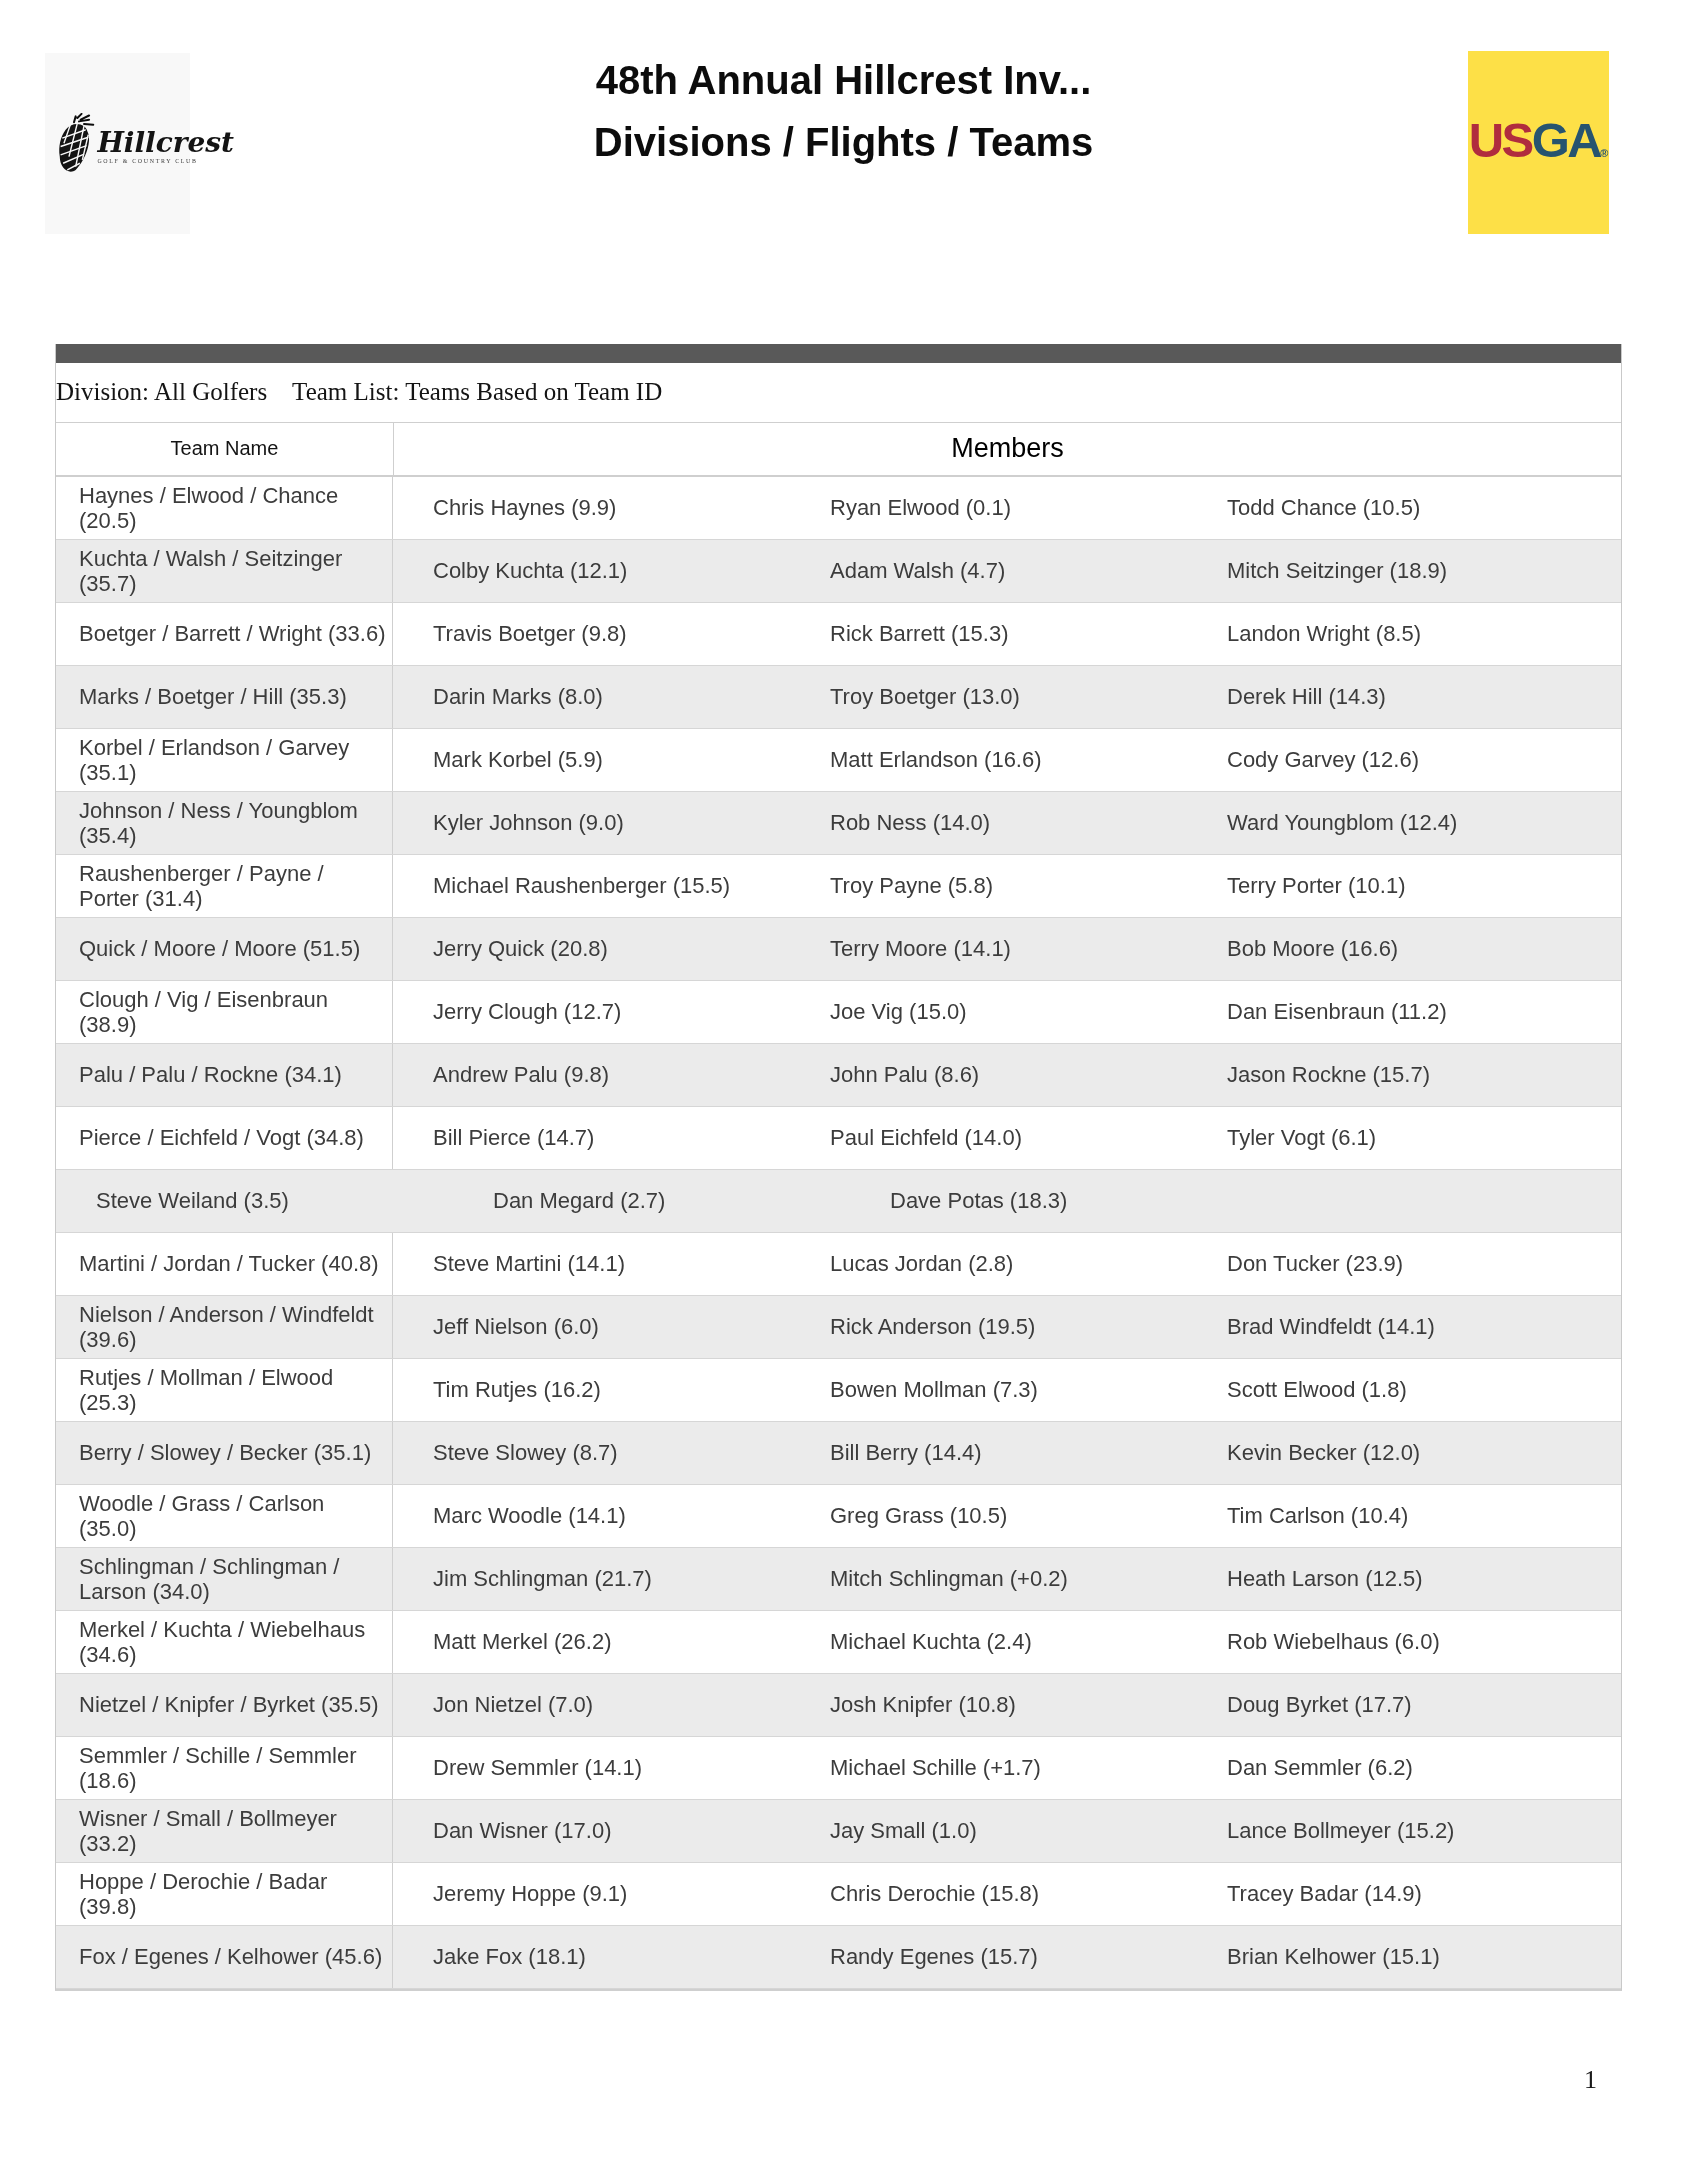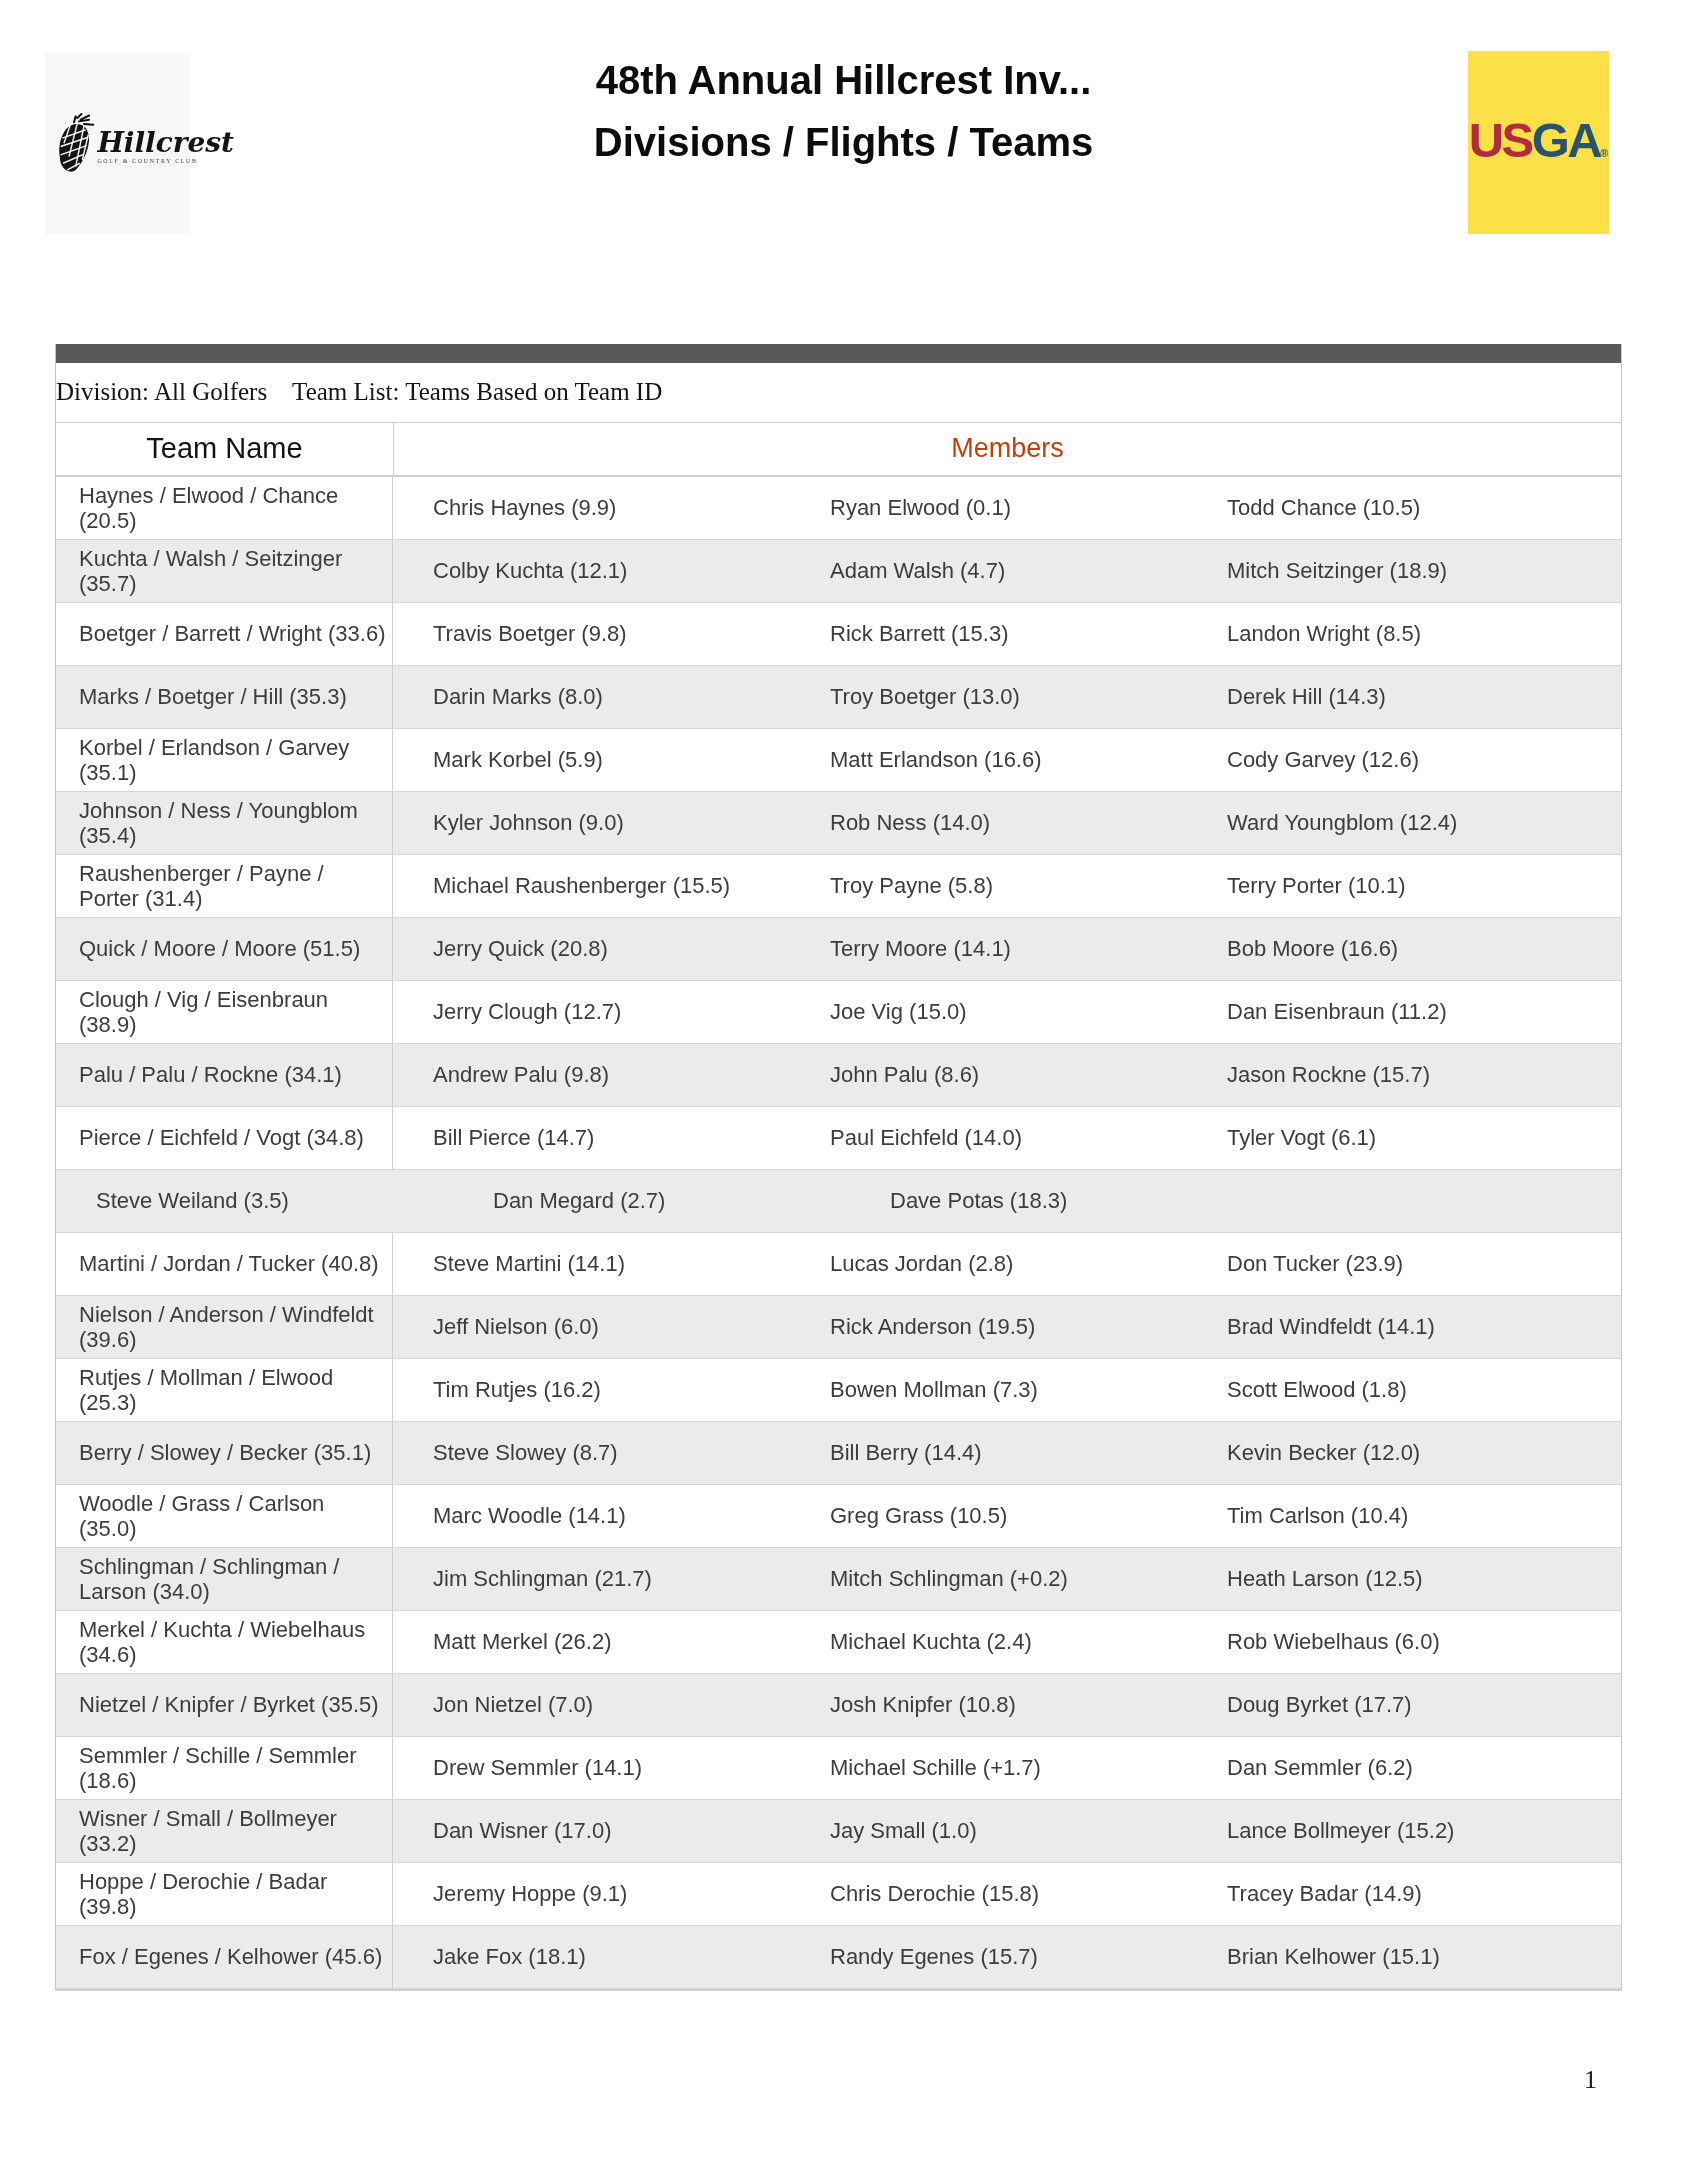--- a/index.html
+++ b/index.html
@@ -47,24 +47,24 @@
   }
   .table-topbar{height:18.6px;background:#595959;}
   .division-row{
     height:59px;background:#ffffff;border-bottom:1.7px solid #cfcfcf;
     display:flex;align-items:center;justify-content:flex-start;gap:25px;
     font-size:25px;color:#141414;font-family:Liberation Serif, serif;
   }
   .colheader-row{display:flex;height:52px;background:#ffffff;border-bottom:2.5px solid #cfcfcf;}
   .colheader-team{
     width:337px;flex:0 0 auto;border-right:1.7px solid #cfcfcf;
-    display:flex;align-items:center;justify-content:center;font-size:29px;color:#141414;
+    display:flex;align-items:center;justify-content:center;font-size:20px;color:#141414;
   }
   .colheader-members{
-    flex:1;display:flex;align-items:center;justify-content:center;font-size:27px;color:#c2410c;
+    flex:1;display:flex;align-items:center;justify-content:center;font-size:27px;color:#000000;
   }
   .trow{display:flex;height:62px;background:#ffffff;border-bottom:1.7px solid #d6d6d6;}
   .trow.alt{background:#ebebeb;}
   .tcell-team{
     width:337px;flex:0 0 auto;border-right:1.7px solid #cfcfcf;box-sizing:border-box;
     padding:5px 5px 5px 23px;display:flex;align-items:center;
     font-size:22px;line-height:25px;color:#3c3c3c;
   }
   .tcell-members{flex:1;display:flex;align-items:center;padding-left:40px;box-sizing:border-box;}
   .tcell-member{width:397px;flex:0 0 auto;font-size:22px;color:#3c3c3c;white-space:nowrap;}

